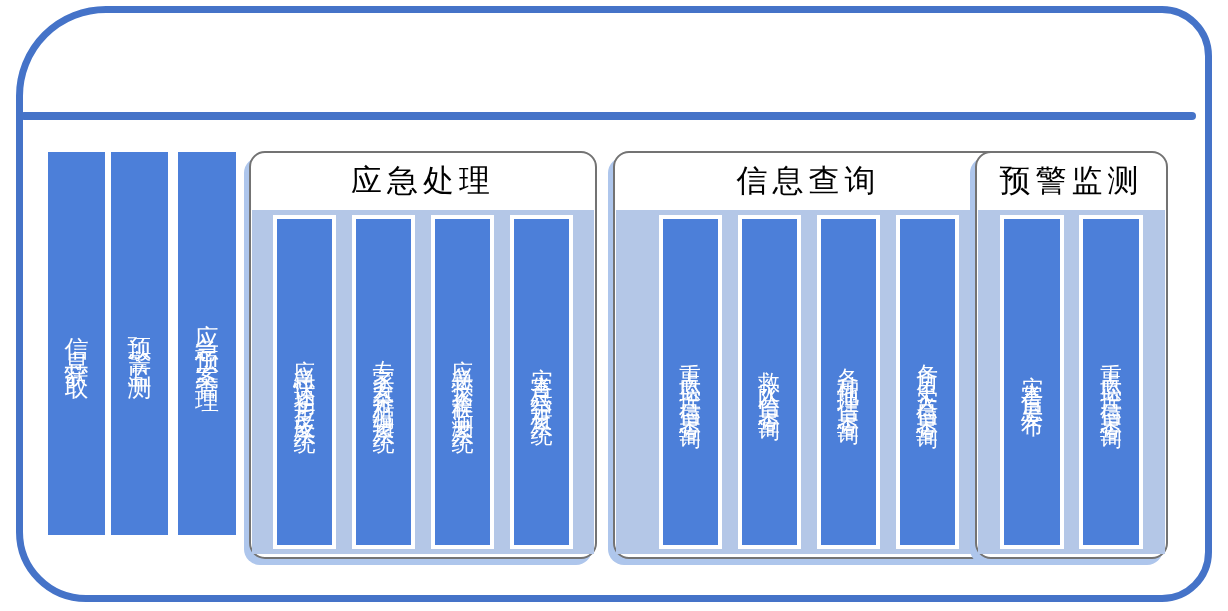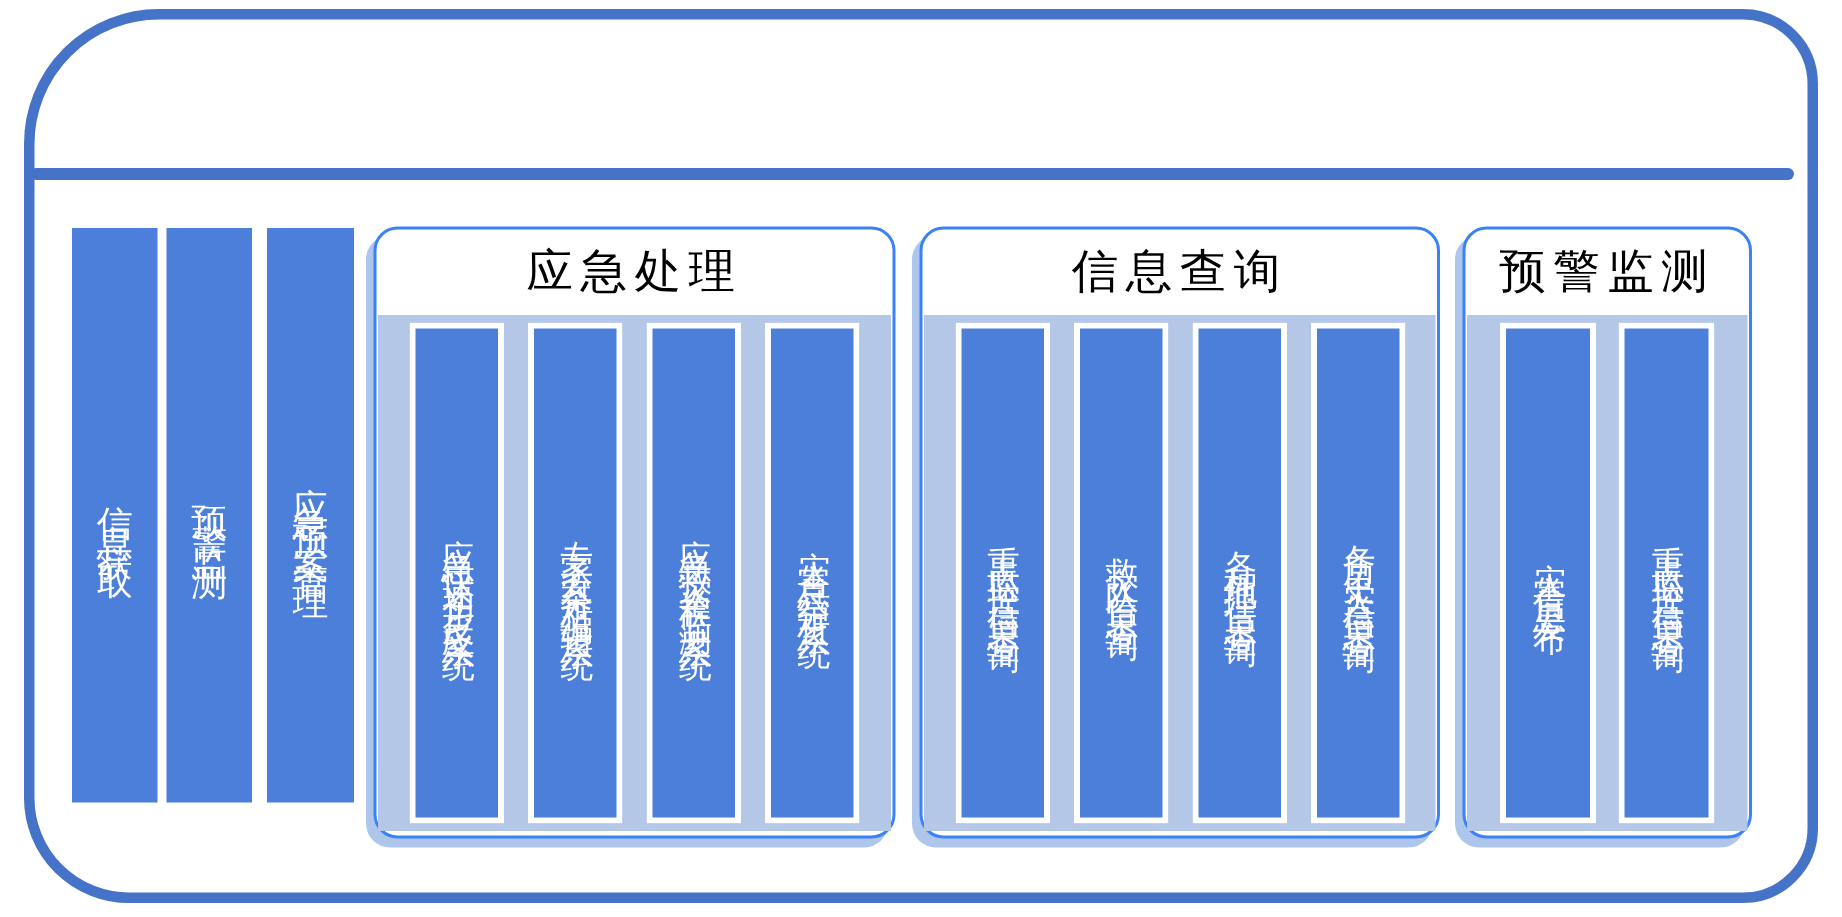--- a/index.html
+++ b/index.html
@@ -22,21 +22,21 @@
     background:#4C7FD9;
     display:flex;align-items:center;justify-content:center;
   }
   .pillar span{
     writing-mode:vertical-rl;text-orientation:upright;
     color:#ffffff;font-size:24px;letter-spacing:13px;line-height:1;
     white-space:nowrap;
   }
   .group{
     position:absolute;top:151px;height:404px;
-    background:#ffffff;border:2px solid #3b82f6;border-radius:16px;
+    background:#ffffff;border:2px solid #737373;border-radius:16px;
     box-shadow:-5px 6px 0 #AEC6EC;
   }
   .group-title{
     position:absolute;left:0;right:0;top:0;height:56px;
     display:flex;align-items:center;justify-content:center;
     font-size:31px;color:#000000;letter-spacing:5px;white-space:nowrap;
   }
   .group-panel{
     position:absolute;left:1px;right:1px;top:57px;bottom:3px;
     background:#B4C7E7;
@@ -85,21 +85,21 @@
       </div>
       <div class="gbar">
         <span>应急救灾全程监测系统</span>
       </div>
       <div class="gbar">
         <span>灾害总结分析系统</span>
       </div>
     </div>
   </div>
 
-  <div class="group" style="left:613px;width:343px;">
+  <div class="group" style="left:613px;width:343px;padding-left:44px;">
     <div class="group-title">信息查询</div>
     <div class="group-panel">
       <div class="gbar">
         <span>重点监控点信息查询</span>
       </div>
       <div class="gbar">
         <span>救灾队信息查询</span>
       </div>
       <div class="gbar">
         <span>各种地理信息查询</span>

